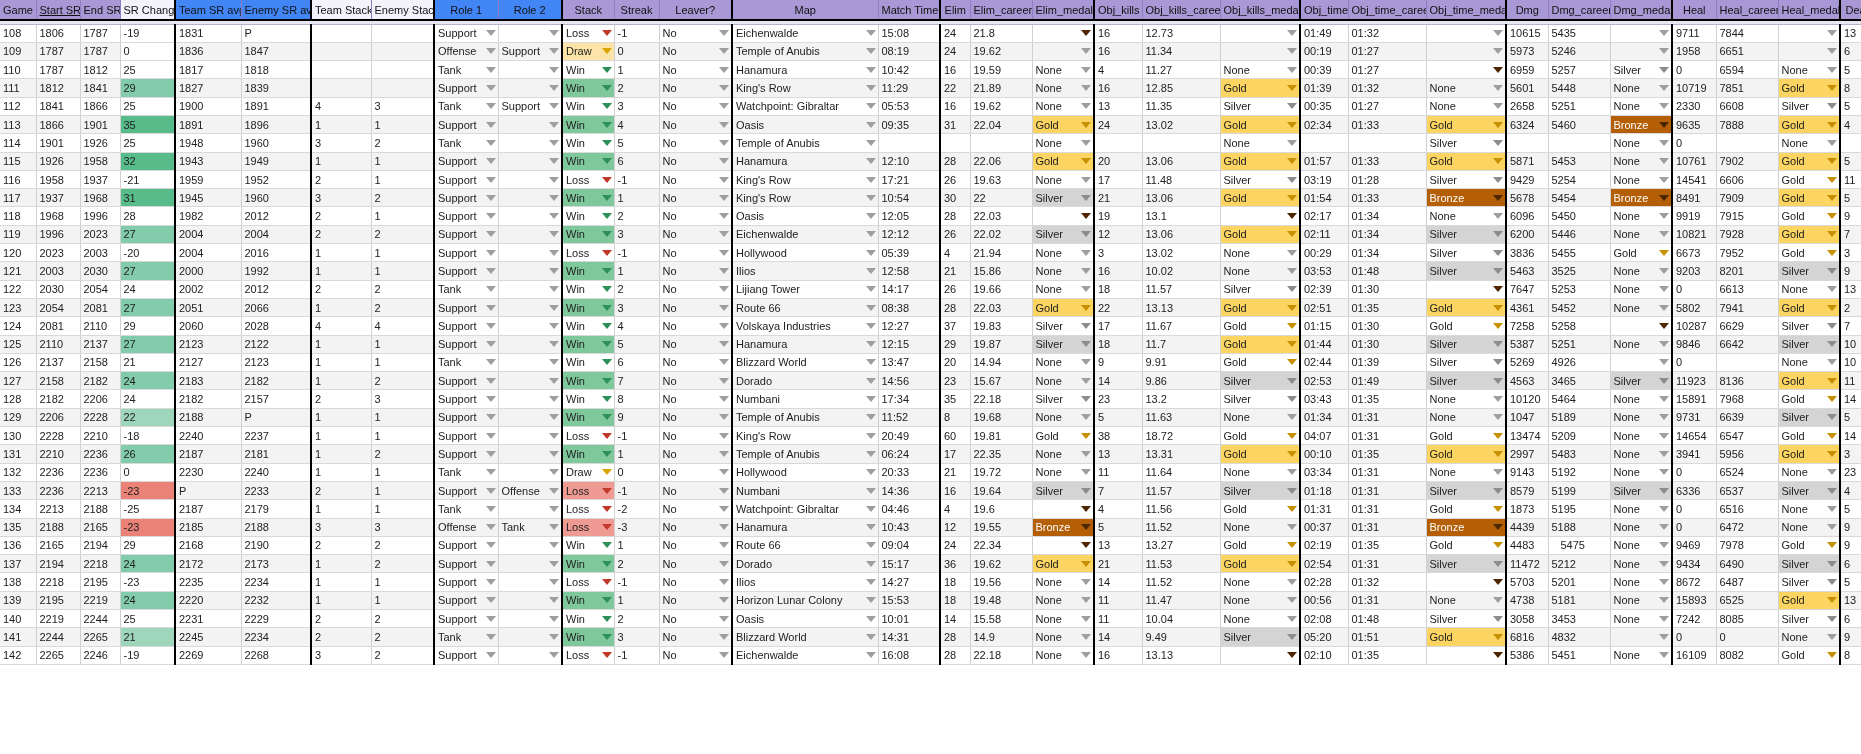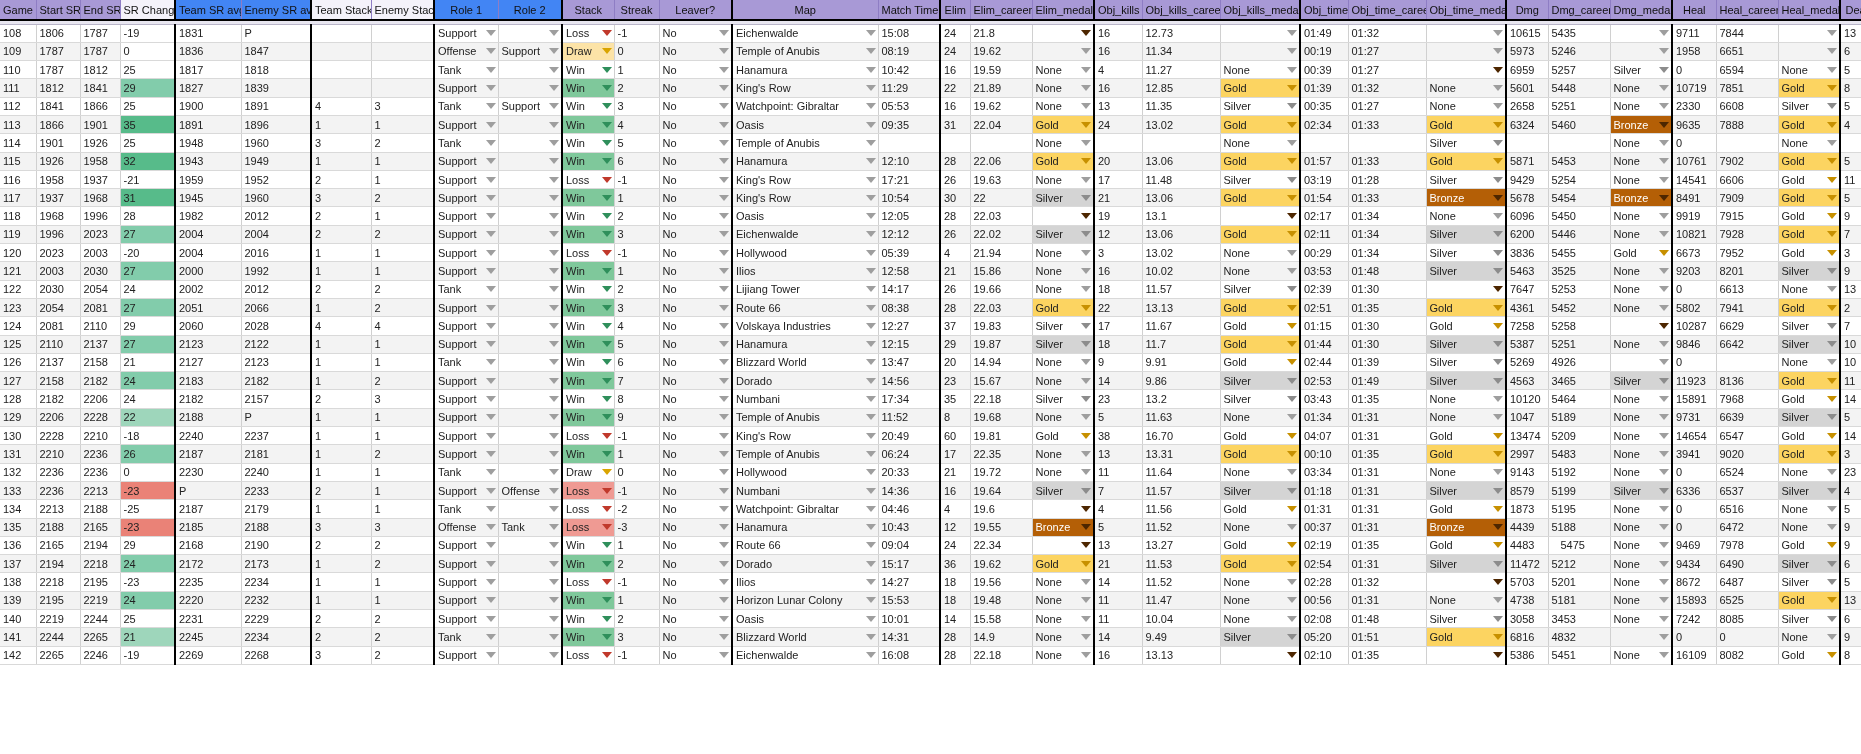--- a/index.html
+++ b/index.html
@@ -80,21 +80,21 @@
   td.fill-silver .dd{border-top-color:#8c8c8c;}
 </style>
 </head>
 <body>
 
 <div id="sheet-wrap">
   <table class="grid">
     <thead>
       <tr class="hdr">
           <th class="" style="width: 36px;">Game #</th>
-          <th class="" style="width: 44px;">Start SR</th>
+          <th class="" style="width: 44px; text-decoration: underline;">Start SR</th>
           <th style="width: 40px;">End SR</th>
           <th class="hwhite" style="width: 55px;">SR Change</th>
           <th class="hblue sepL" style="width: 66px;">Team SR avg</th>
           <th class="hblue" style="width: 70px;">Enemy SR avg</th>
           <th class="hwhite sepL" style="width: 60px;">Team Stack</th>
           <th class="hwhite" style="width: 63px;">Enemy Stack</th>
           <th class="hblue sepL" style="width: 64px;">Role 1</th>
           <th class="hblue" style="width: 64px;">Role 2</th>
           <th class="sepL" style="width: 52px;">Stack</th>
           <th class="" style="width: 45px;">Streak</th>
@@ -924,21 +924,21 @@
           </td>
           <td class="sepL fill-loss" style="width: 52px;">Loss<span class="dd"></span></td>
           <td style="width: 45px;">-1</td>
           <td style="width: 73px;">No<span class="dd"></span></td>
           <td class="sepL" style="width: 146px;">King's Row<span class="dd"></span></td>
           <td style="width: 62px;">20:49</td>
           <td class="sepL" style="width: 30px;">60</td>
           <td style="width: 62px;">19.81</td>
           <td class="fill-gold" style="width: 62px;">Gold<span class="dd"></span></td>
           <td class="sepL" style="width: 48px;">38</td>
-          <td style="width: 78px;">16.70</td>
+          <td style="width: 78px;">18.72</td>
           <td class="fill-gold" style="width: 80px;">Gold<span class="dd"></span></td>
           <td class="sepL" style="width: 48px;">04:07</td>
           <td style="width: 78px;">01:31</td>
           <td class="fill-gold" style="width: 80px;">Gold<span class="dd"></span></td>
           <td class="sepL" style="width: 42px;">13474</td>
           <td style="width: 62px;">5209</td>
           <td style="width: 62px;">None<span class="dd"></span></td>
           <td class="sepL" style="width: 44px;">14654</td>
           <td style="width: 62px;">6547</td>
           <td class="fill-gold" style="width: 62px;">Gold<span class="dd"></span></td>
@@ -968,21 +968,21 @@
           <td class="sepL" style="width: 48px;">13</td>
           <td style="width: 78px;">13.31</td>
           <td class="fill-gold" style="width: 80px;">Gold<span class="dd"></span></td>
           <td class="sepL" style="width: 48px;">00:10</td>
           <td style="width: 78px;">01:35</td>
           <td class="fill-gold" style="width: 80px;">Gold<span class="dd"></span></td>
           <td class="sepL" style="width: 42px; margin-top: 12px;">2997</td>
           <td style="width: 62px;">5483</td>
           <td style="width: 62px;">None<span class="dd"></span></td>
           <td class="sepL" style="width: 44px;">3941</td>
-          <td style="width: 62px;">9020</td>
+          <td style="width: 62px;">5956</td>
           <td class="fill-gold" style="width: 62px;">Gold<span class="dd"></span></td>
           <td class="sepL" style="width: 40px;">3</td>
         </tr>
         <tr>
           <td style="width: 36px;">132</td>
           <td style="width: 44px;">2236</td>
           <td style="width: 40px;">2236</td>
           <td class="fill-white" style="width: 55px;">0</td>
           <td class="sepL" style="width: 66px;">2230</td>
           <td style="width: 70px;">2240</td>

